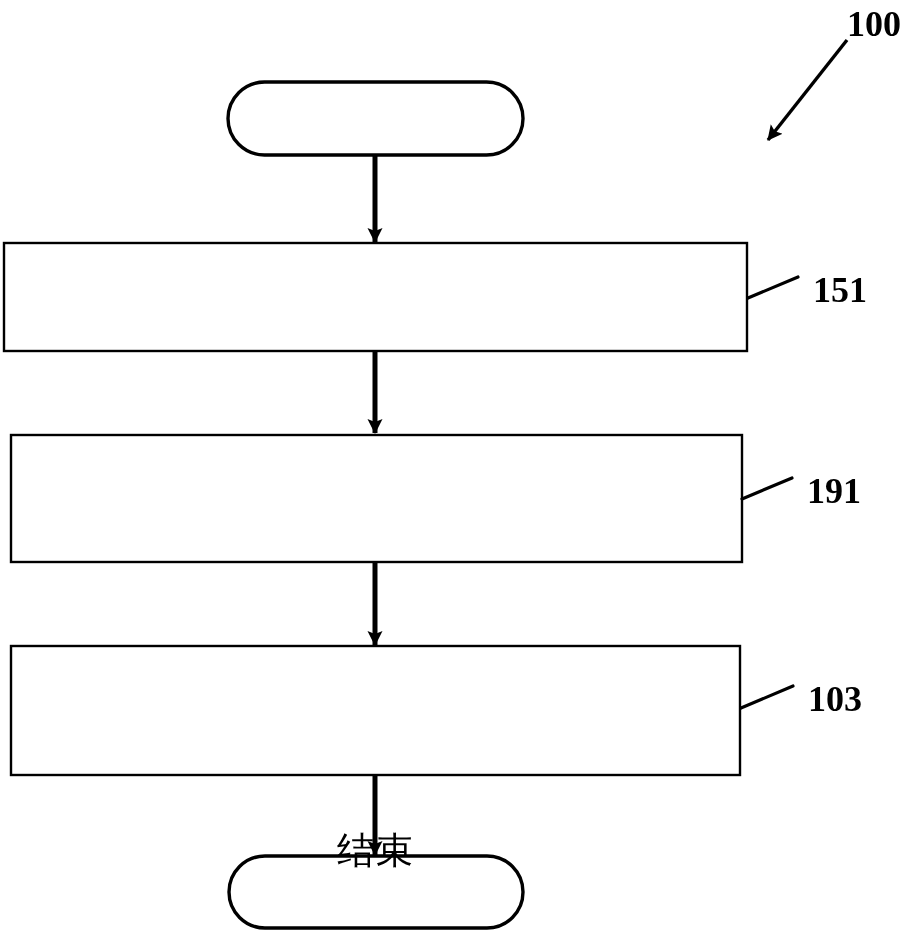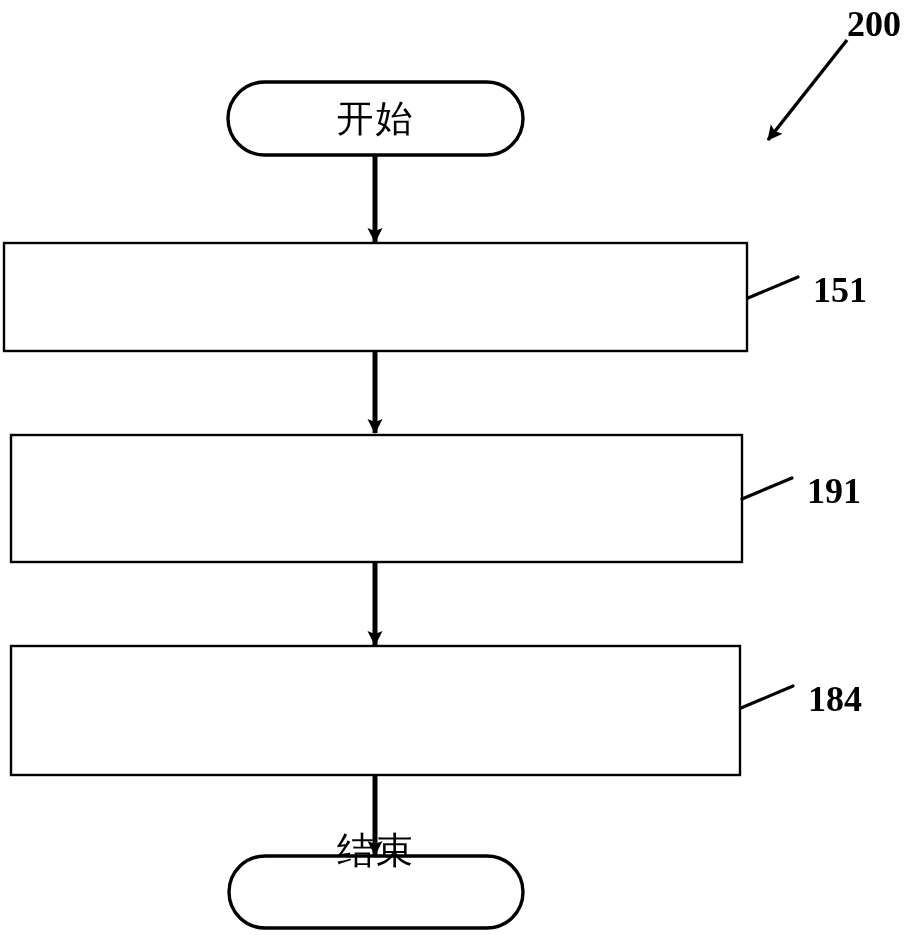--- a/index.html
+++ b/index.html
@@ -98,31 +98,30 @@
     <line x1="748" y1="298" x2="798" y2="277" stroke="#000000" stroke-width="3.2" stroke-linecap="round"></line>
 
     <line x1="742" y1="499" x2="792" y2="478" stroke="#000000" stroke-width="3.2" stroke-linecap="round"></line>
 
     <line x1="741" y1="708" x2="793" y2="686" stroke="#000000" stroke-width="3.2" stroke-linecap="round"></line>
 
     <line x1="847" y1="40" x2="768" y2="140" stroke="#000000" stroke-width="3.4" marker-end="url(#big-arrow)"></line>
 
   </svg>
 
-  <div class="node-text terminator-label" style="left:228px; top:100px; width:295px;">开始</div>
 
   <div class="node-text terminator-label" style="left:229px; top:832px; width:294px;">结束</div>
 
   <div class="box-content" style="left:4px; top:243px; width:743px; height:108px;"></div>
 
   <div class="box-content" style="left:11px; top:435px; width:731px; height:127px;"></div>
 
   <div class="box-content" style="left:11px; top:646px; width:729px; height:129px;"></div>
 
-  <div class="ref-number" style="left:847px; top:6px;">200</div>
+  <div class="ref-number" style="left:847px; top:6px;">100</div>
 
   <div class="ref-number" style="left:813px; top:272px;">151</div>
 
   <div class="ref-number" style="left:807px; top:473px;">191</div>
 
-  <div class="ref-number" style="left:808px; top:681px;">184</div>
+  <div class="ref-number" style="left:808px; top:681px;">103</div>
 
 </div>
 
 </body></html>

